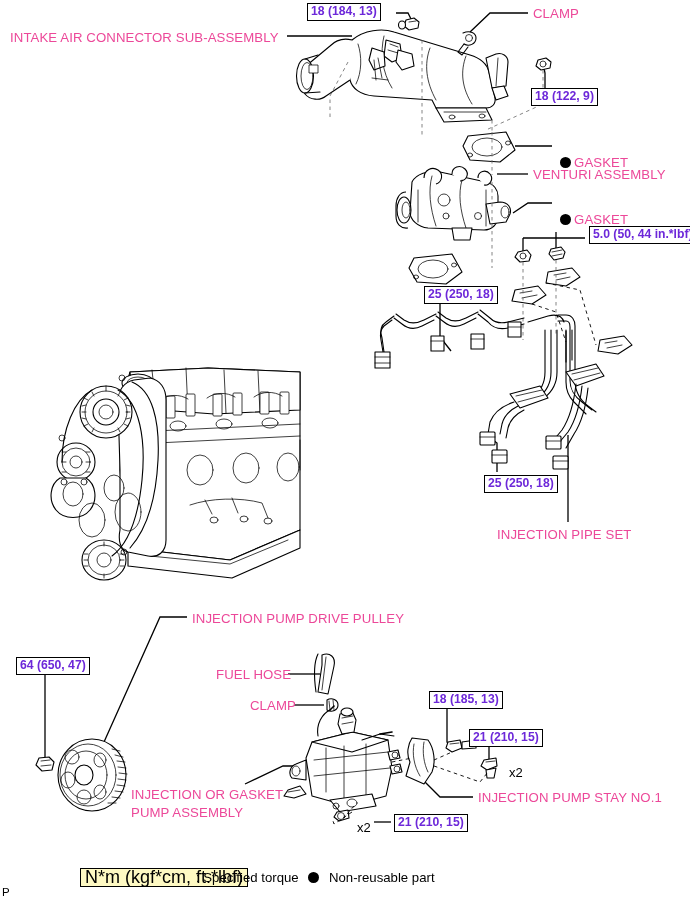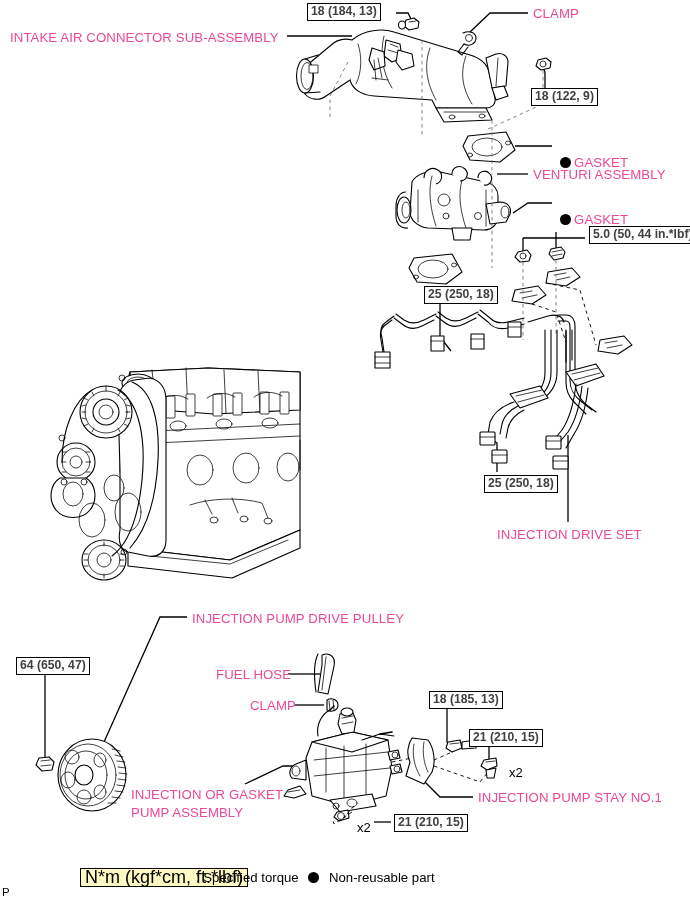--- a/index.html
+++ b/index.html
@@ -35,21 +35,21 @@
   .torque {
     position: absolute;
     font-family: "Liberation Sans", sans-serif;
     font-size: 12.2px;
     font-weight: bold;
     white-space: nowrap;
     border: 1.4px solid #000;
     background: #fff;
     padding: 1px 3px 2px 3px;
     line-height: 13px;
-    color: #404040;
+    color: #6d28d9;
   }
   .dotmark {
     display: inline-block;
     width: 11px; height: 11px;
     border-radius: 50%;
     background: #000;
     vertical-align: -1px;
     margin-right: 3px;
   }
   .x2 {
@@ -536,21 +536,21 @@
   <div class="lbl" style="left:545px; top:139px;">
     <span class="dotmark"></span><span>GASKET</span>
   </div>
 
   <div class="lbl" style="left:533px; top:167px;">VENTURI ASSEMBLY</div>
 
   <div class="lbl" style="left:545px; top:196px;">
     <span class="dotmark"></span><span>GASKET</span>
   </div>
 
-  <div class="lbl" style="left:497px; top:527px;">INJECTION DRIVE SET</div>
+  <div class="lbl" style="left:497px; top:527px;">INJECTION PIPE SET</div>
   <div class="lbl" style="left:192px; top:611px;">INJECTION PUMP DRIVE PULLEY</div>
   <div class="lbl" style="left:216px; top:667px;">FUEL HOSE</div>
   <div class="lbl" style="left:250px; top:698px;">CLAMP</div>
   <div class="lbl" style="left:478px; top:790px;">INJECTION PUMP STAY NO.1</div>
   <div class="lbl" style="left:131px; top:787px;">INJECTION OR GASKET</div>
   <div class="lbl" style="left:131px; top:805px;">PUMP ASSEMBLY</div>
 
   <div class="torque" style="left:307px; top:3px;">18 (184, 13)</div>
   <div class="torque" style="left:531px; top:88px;">18 (122, 9)</div>
   <div class="torque" style="left:589px; top:226px;">5.0 (50, 44 in.*lbf)</div>

